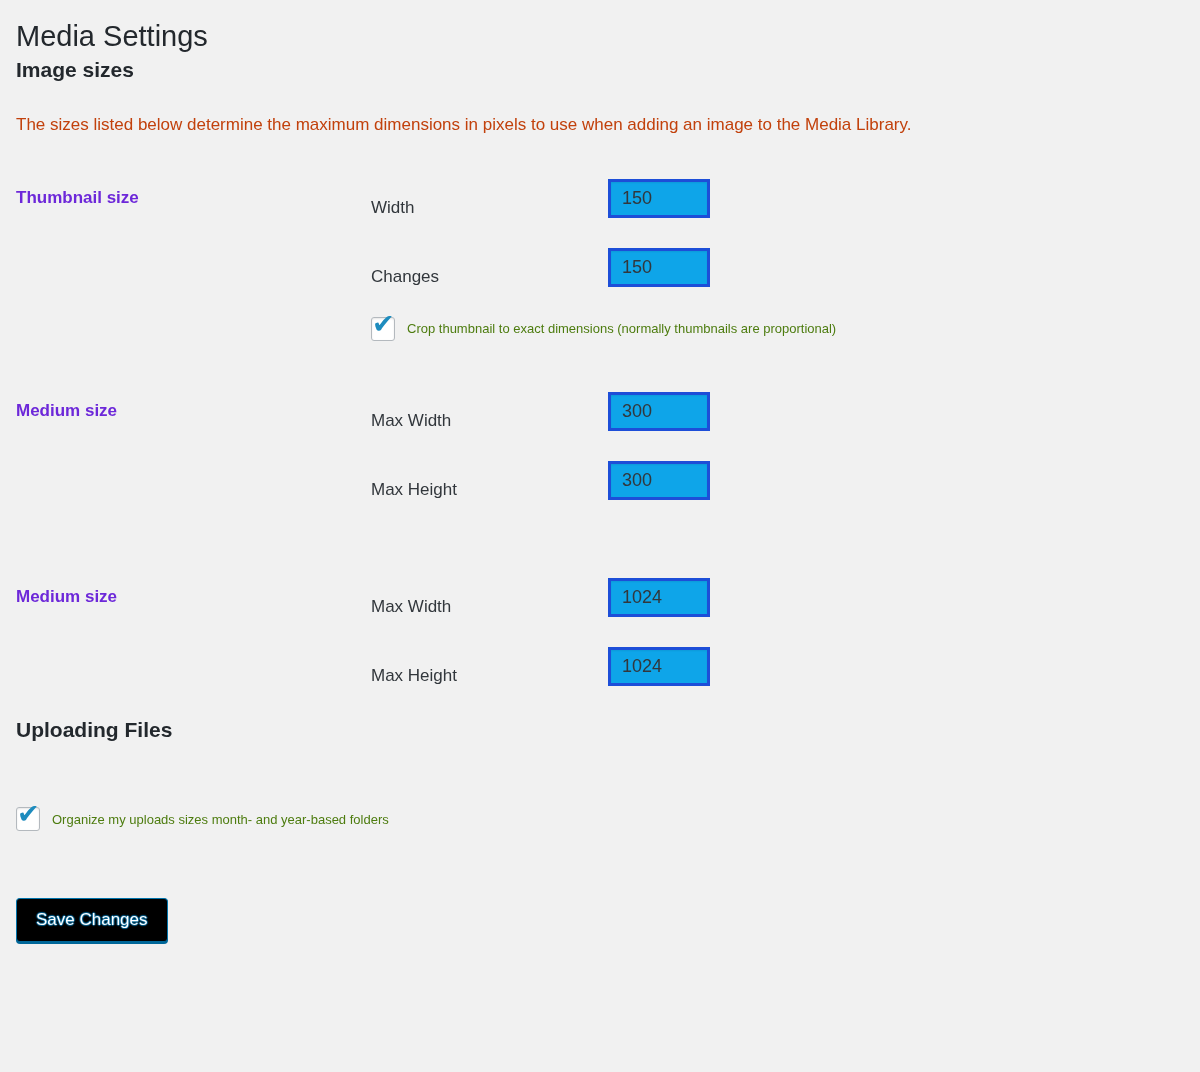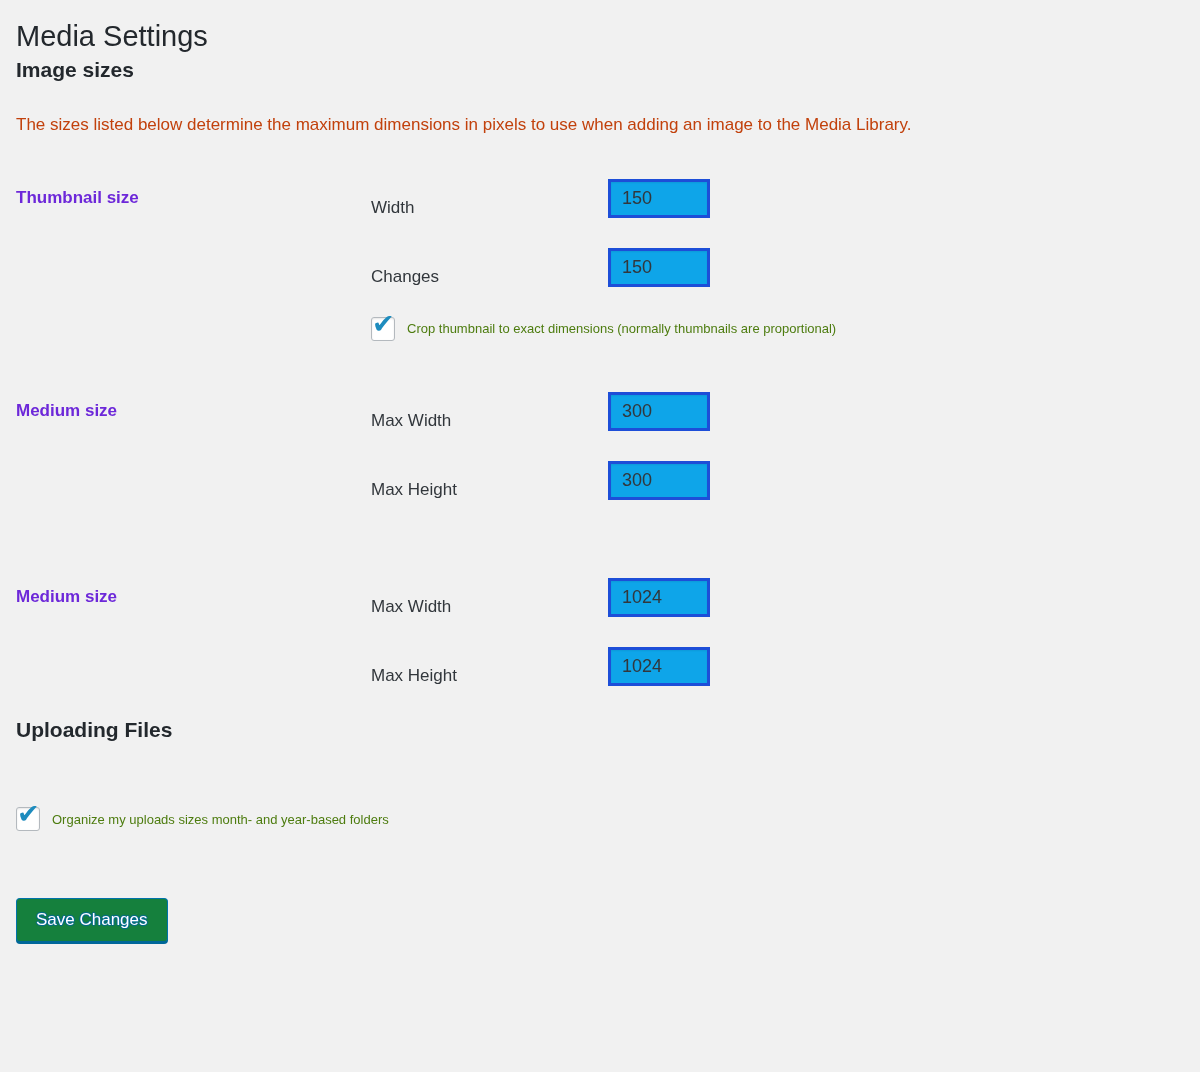--- a/index.html
+++ b/index.html
@@ -108,21 +108,21 @@
   }
   .checkbox-label {
     font-size: 13px;
     color: #4d7c0f;
     margin-left: 12px;
     cursor: pointer;
   }
   .submit-area { margin-top: 67px; padding-bottom: 28px; }
   button.button-primary {
     display: inline-block;
-    background: #15803d;
+    background: #000000;
     border: 1px solid #0073aa;
     border-bottom-color: #006799;
     box-shadow: 0 2px 0 #006799;
     color: #fff;
     text-shadow: 0 -1px 1px #006799, 1px 0 1px #006799, 0 1px 1px #006799, -1px 0 1px #006799;
     border-radius: 4px;
     font-size: 17px;
     font-family: "Liberation Sans", sans-serif;
     height: 44px;
     padding: 0 19px;

